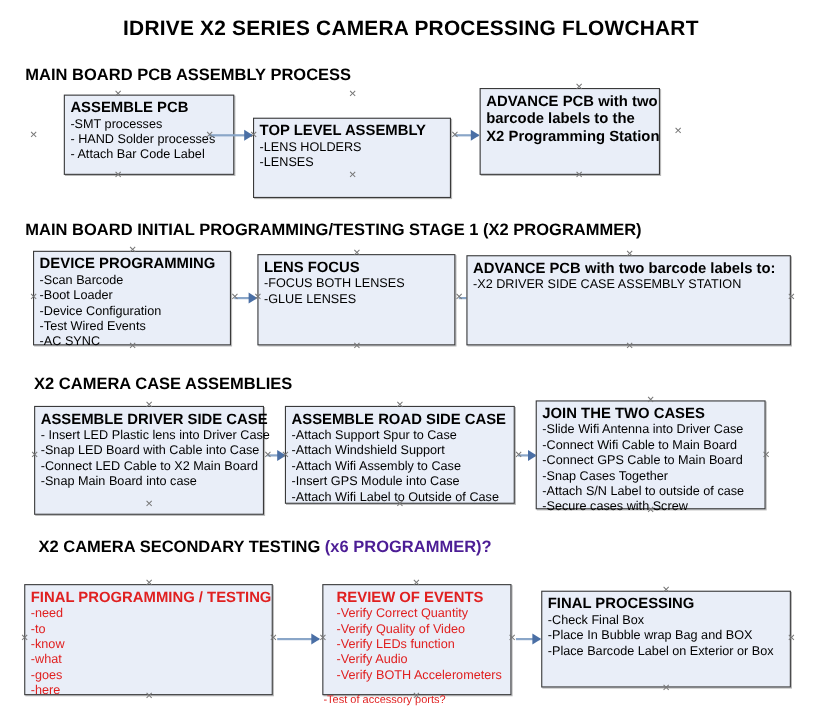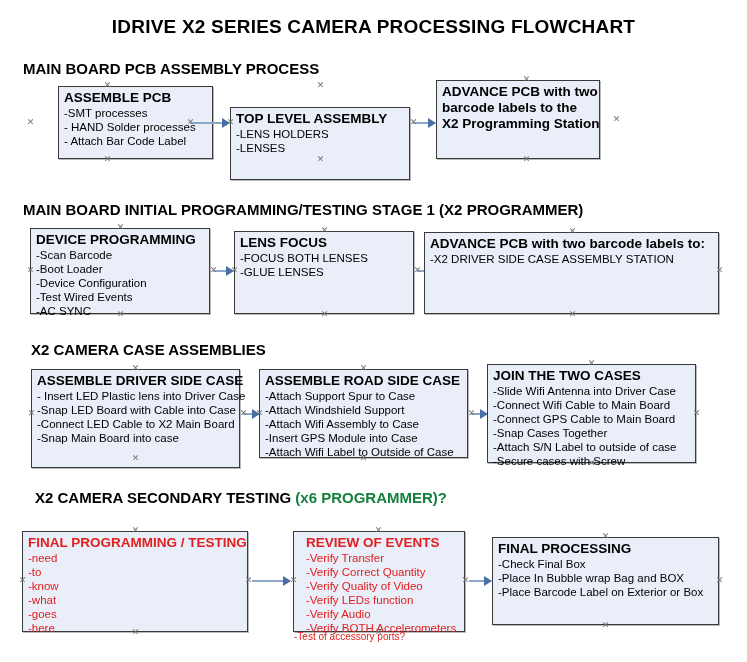--- a/index.html
+++ b/index.html
@@ -11,21 +11,21 @@
   #canvas{position:relative;width:747px;height:662px;}
 
   .title{
     position:absolute;left:0;top:16px;width:747px;text-align:center;
     font-size:19px;font-weight:bold;letter-spacing:.2px;
   }
 
   .section-head{
     position:absolute;font-size:15px;font-weight:bold;white-space:nowrap;
   }
-  .section-head .red{color:#15803d;}
+  .section-head .red{color:#4c1d95;}
 
   .box{
     position:absolute;box-sizing:border-box;
     background:#e9eef8;border:1px solid #7f7f7f;
     box-shadow:1px 1px 0 #b9b9b9;
     padding:3px 4px 2px 5px;
     overflow:visible;
   }
   .box.dark{border:1px solid #3a3a3a;}
   .box .bt{
@@ -212,21 +212,20 @@
   <div class="hmark" style="left:131px;top:628px;">✕</div>
   <div class="hmark" style="left:18px;top:576px;">✕</div>
   <div class="hmark" style="left:244px;top:576px;">✕</div>
 
   <div class="conn" style="left:252px;top:580px;width:38px;">
     <span class="head"></span>
   </div>
 
   <div class="box red" style="left:293px;top:531px;width:172px;height:101px;padding-left:12px;">
     <span class="bt">REVIEW OF EVENTS</span>
-    <span class="bl">-Verify Transfer</span>
     <span class="bl">-Verify Correct Quantity</span>
     <span class="bl">-Verify Quality of Video</span>
     <span class="bl">-Verify LEDs function</span>
     <span class="bl">-Verify Audio</span>
     <span class="bl">-Verify BOTH Accelerometers</span>
   </div>
   <div class="over" style="left:294px;top:630px;">-Test of accessory ports?</div>
   <div class="hmark" style="left:374px;top:526px;">✕</div>
   <div class="hmark" style="left:374px;top:628px;">✕</div>
   <div class="hmark" style="left:289px;top:576px;">✕</div>

